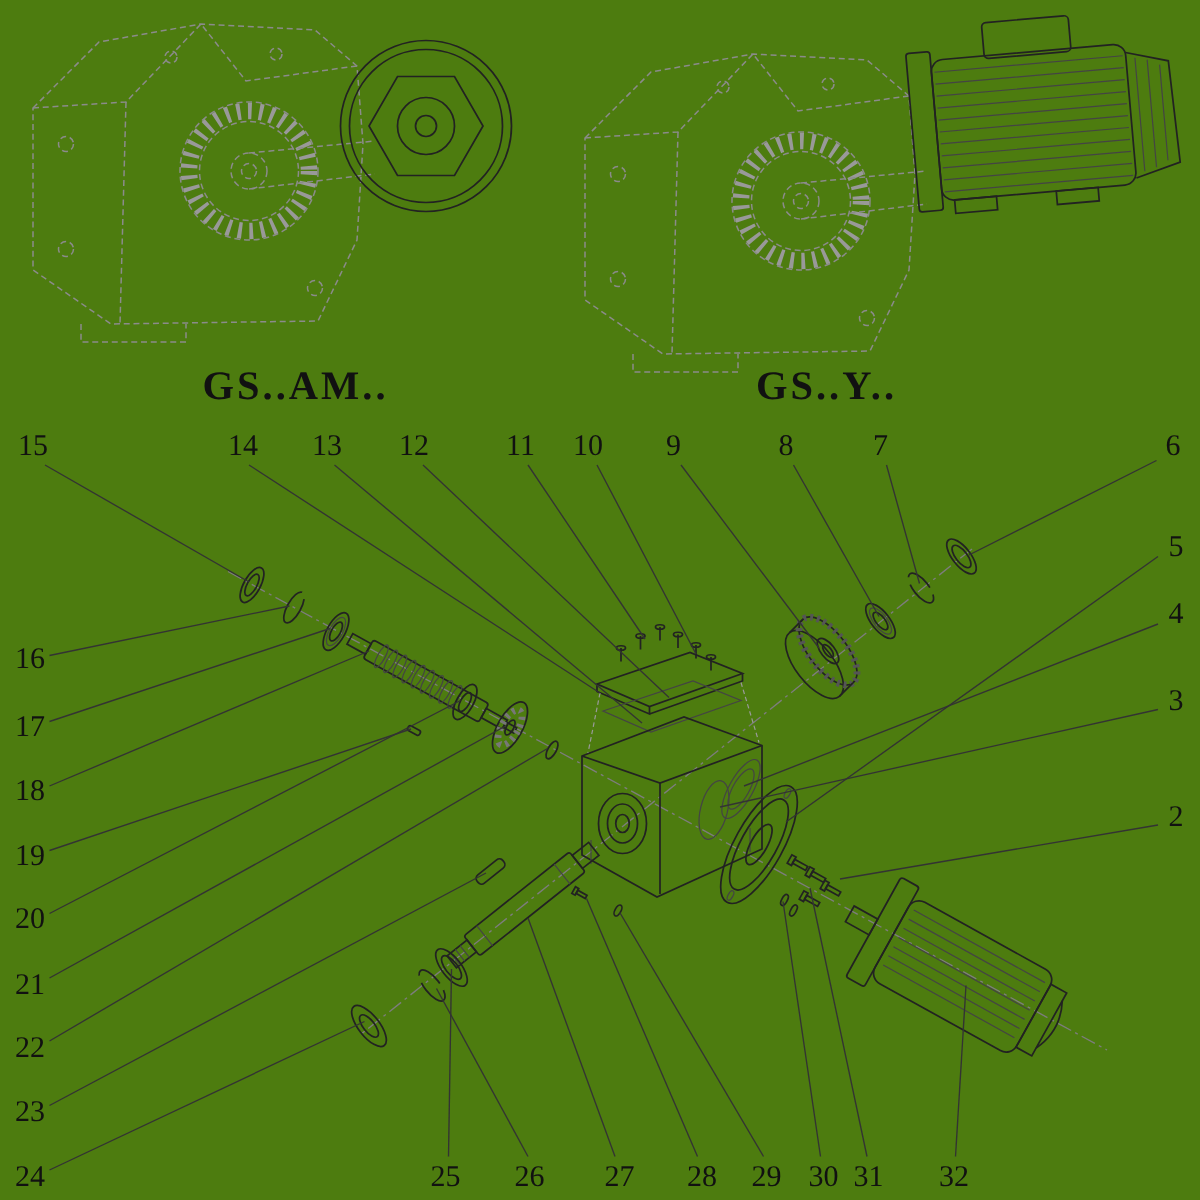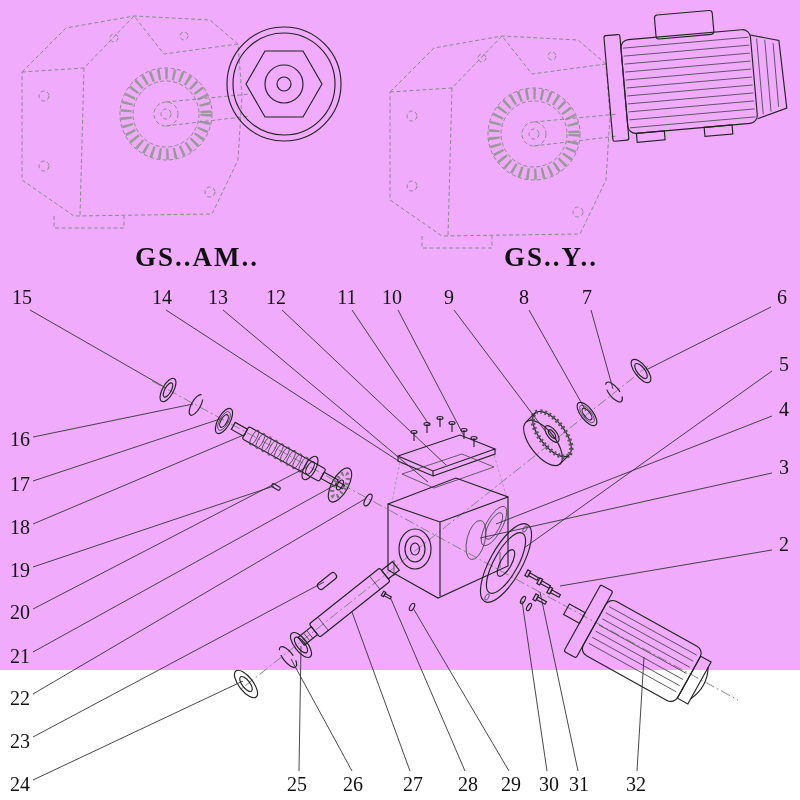--- a/index.html
+++ b/index.html
@@ -1,17 +1,17 @@
 <!DOCTYPE html>
 <html><head>
 <meta charset="utf-8">
 <style>
   html,body{margin:0;padding:0;background:#ffffff;}
   body{width:800px;height:800px;overflow:hidden;font-family:"Liberation Serif",serif;}
-  #stage{position:relative;width:800px;height:670px;background:#f0abfc;}
+  #stage{position:relative;width:800px;height:800px;background:#4d7c0f;}
   svg{display:block;}
   .dashed{stroke:#8b8b8b;fill:none;stroke-width:1;stroke-dasharray:4 2.5;}
   .dashed2{stroke:#9a9a9a;fill:none;stroke-width:.8;stroke-dasharray:3 2;}
   .solid{stroke:#222;fill:none;stroke-width:1.15;}
   .thin{stroke:#444;fill:none;stroke-width:.8;}
   .axis{stroke:#7d7d7d;fill:none;stroke-width:.9;stroke-dasharray:10 3 2 3;}
   .leader{stroke:#333;stroke-width:.9;}
   text.callout{font:20px "Liberation Serif",serif;fill:#111;}
   text.variant-label{font:bold 27px "Liberation Serif",serif;letter-spacing:2px;fill:#111;}
 </style>

